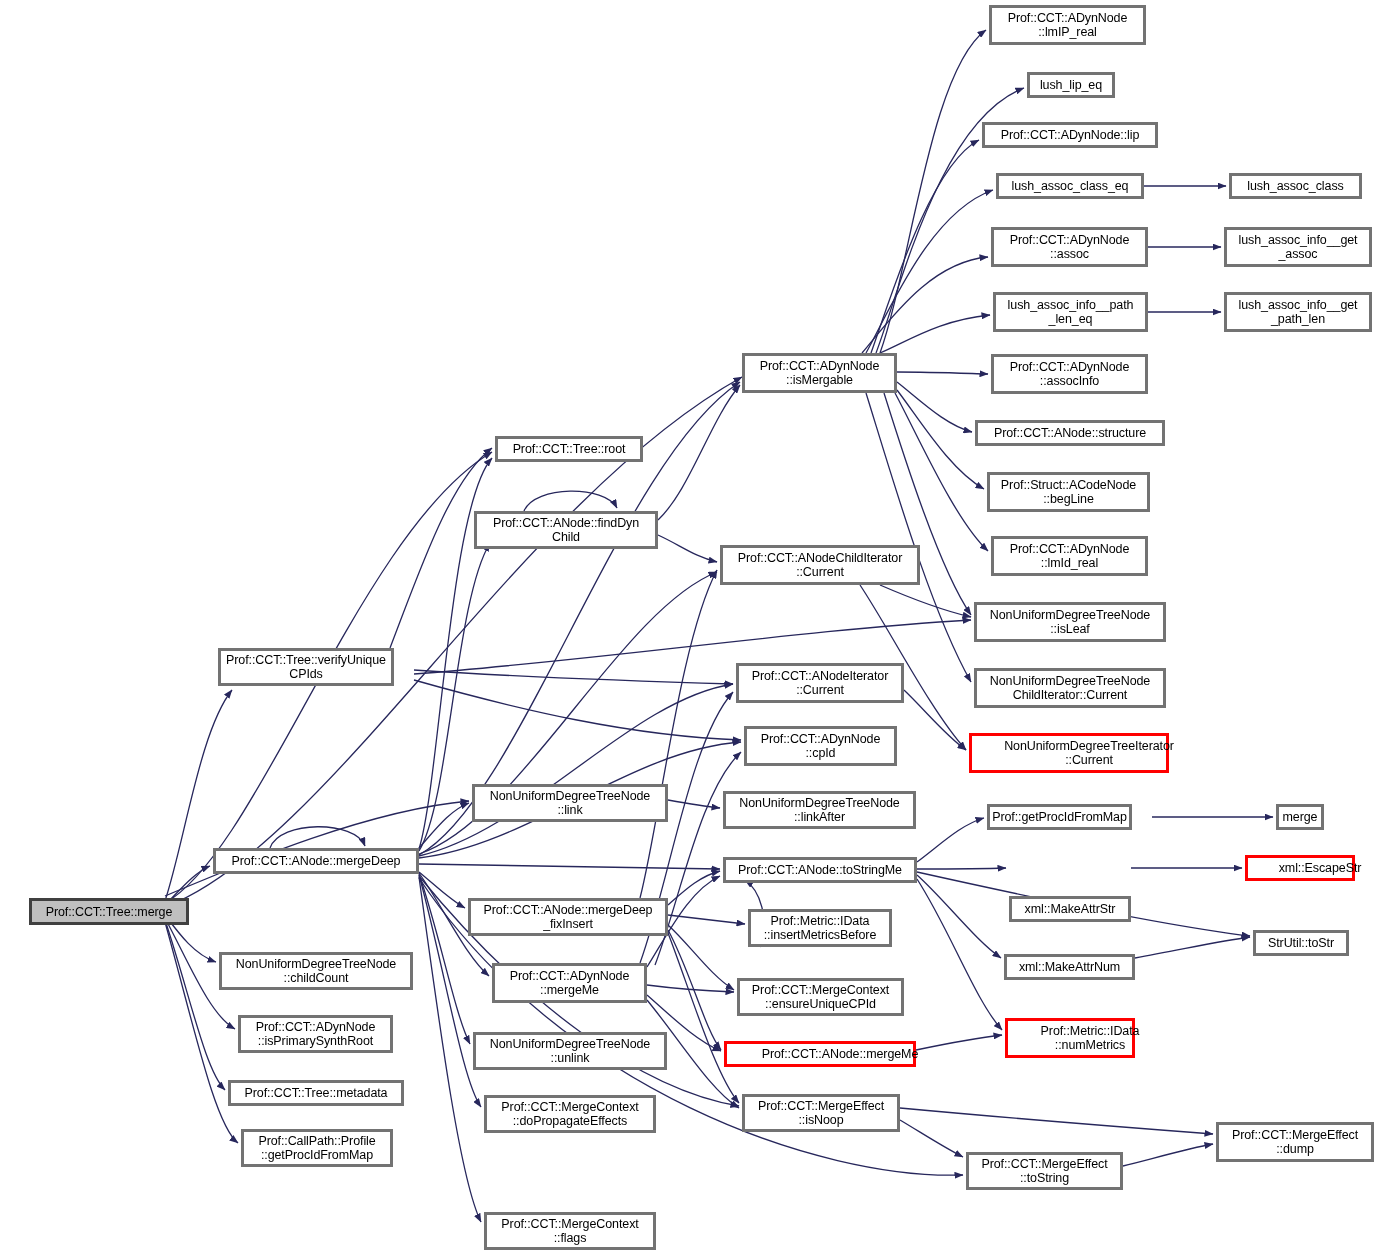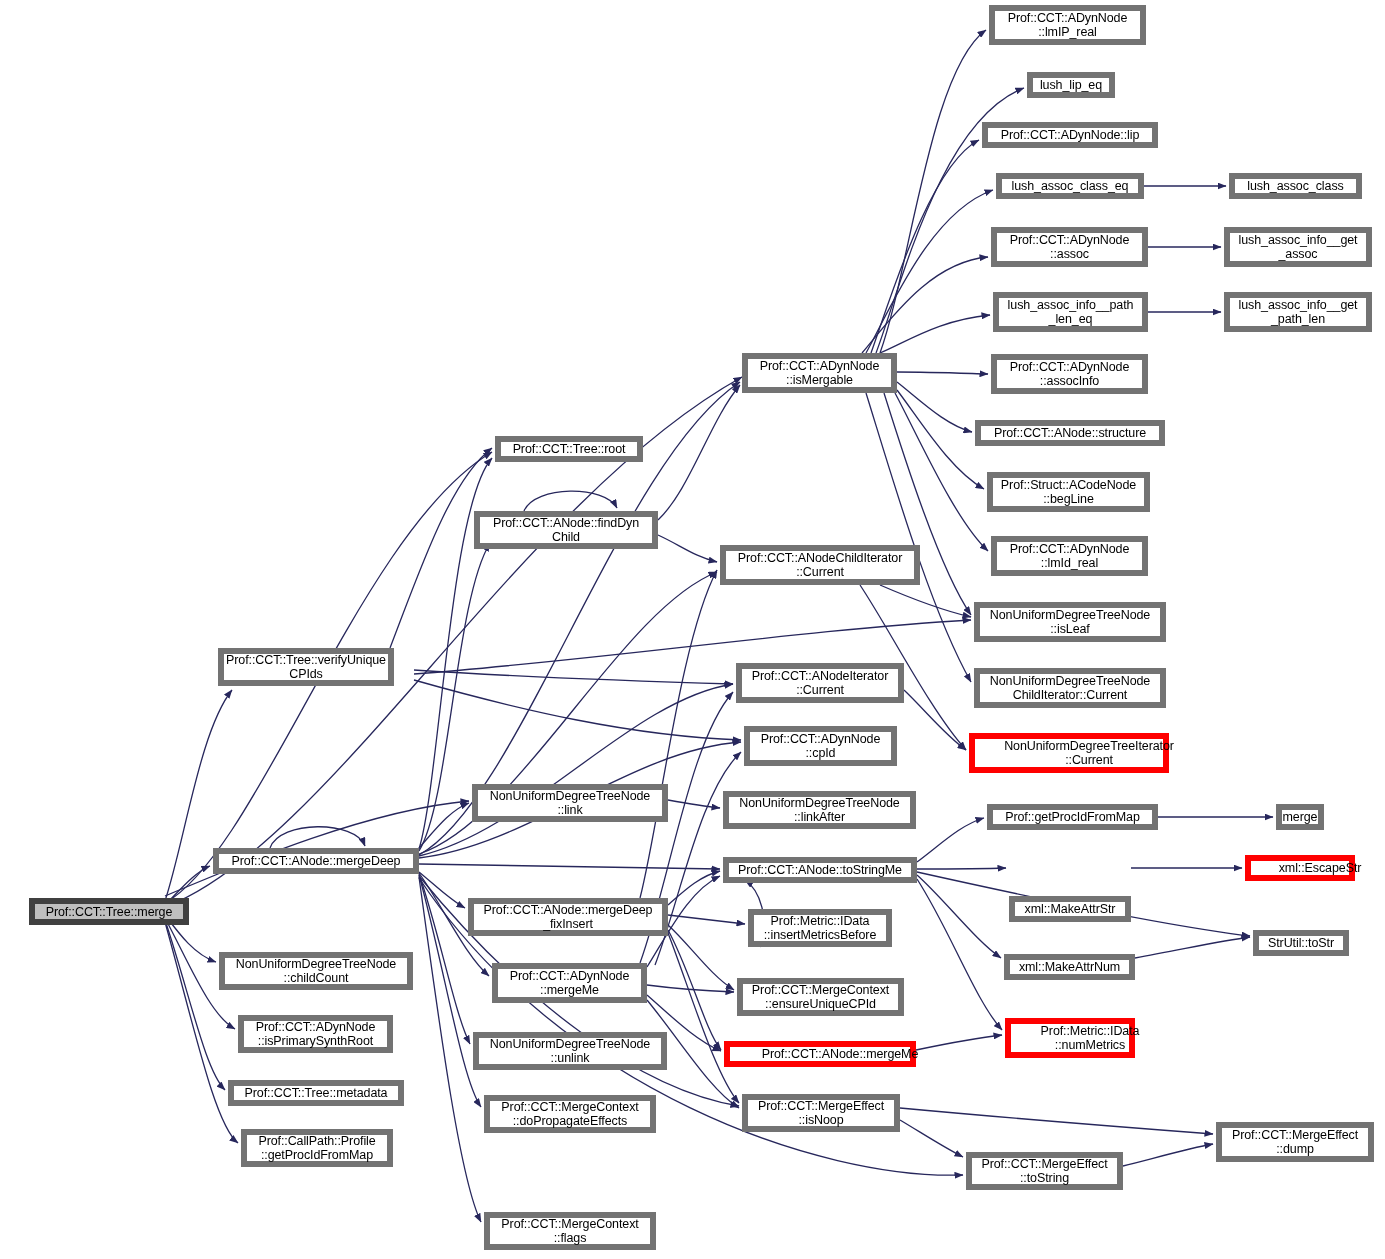--- a/index.html
+++ b/index.html
@@ -1,19 +1,19 @@
 <!DOCTYPE html>
 <html><head>
 <meta charset="utf-8">
 <style>
   html,body{margin:0;padding:0;background:#ffffff;}
   body{font-family:"Liberation Sans",sans-serif;}
   #canvas{position:relative;width:1385px;height:1259px;background:#fff;overflow:hidden;}
   #edges{position:absolute;left:0;top:0;width:1385px;height:1259px;}
-  .node{position:absolute;box-sizing:border-box;border:6px solid #737373;background:#ffffff;
+  .node{position:absolute;box-sizing:border-box;border:3px solid #737373;background:#ffffff;
         display:flex;align-items:center;justify-content:center;text-align:center;
         font-family:"Liberation Sans",sans-serif;font-size:12.5px;color:#000;line-height:14px;
         letter-spacing:-0.1px;}
   .node.red{border-color:#ff0000;padding-left:40px;}
   .node.root{background:#bfbfbf;border-color:#404040;margin-left:24px;}
   .node span{display:block;padding:0 3px;white-space:pre-line;}
 </style>
 </head>
 <body>
 
@@ -243,21 +243,21 @@
 ::isLeaf</span>
       </div>
       <div class="node" style="left: 974px; top: 668px; width: 192px; height: 40px;">
         <span>NonUniformDegreeTreeNode
 ChildIterator::Current</span>
       </div>
       <div class="node red" style="left: 969px; top: 733px; width: 200px; height: 40px;">
         <span>NonUniformDegreeTreeIterator
 ::Current</span>
       </div>
-      <div class="node" style="left: 987px; top: 804px; width: 171px; height: 26px;">
+      <div class="node" style="left: 987px; top: 804px; width: 145px; height: 26px;">
         <span>Prof::getProcIdFromMap</span>
       </div>
       <div class="node" style="left: 1009px; top: 855px; width: 122px; height: 26px; margin-top: 41px;">
         <span>xml::MakeAttrStr</span>
       </div>
       <div class="node" style="left: 1004px; top: 954px; width: 131px; height: 26px;">
         <span>xml::MakeAttrNum</span>
       </div>
       <div class="node red" style="left: 1005px; top: 1018px; width: 130px; height: 40px;">
         <span>Prof::Metric::IData

